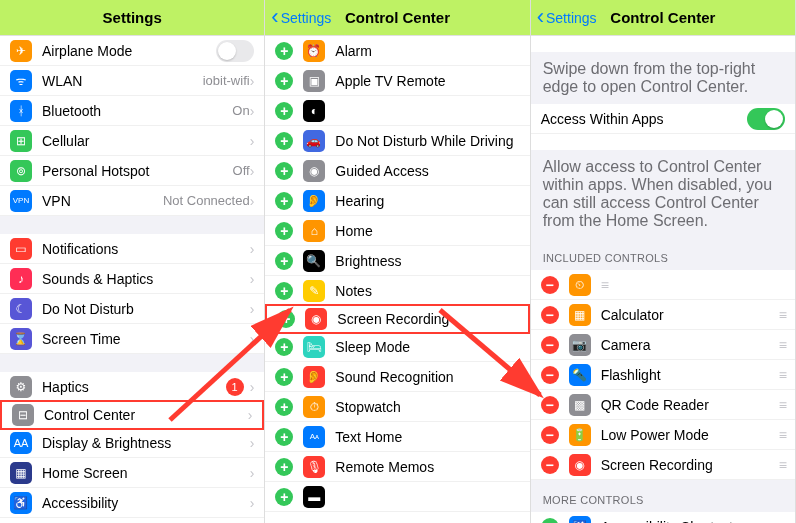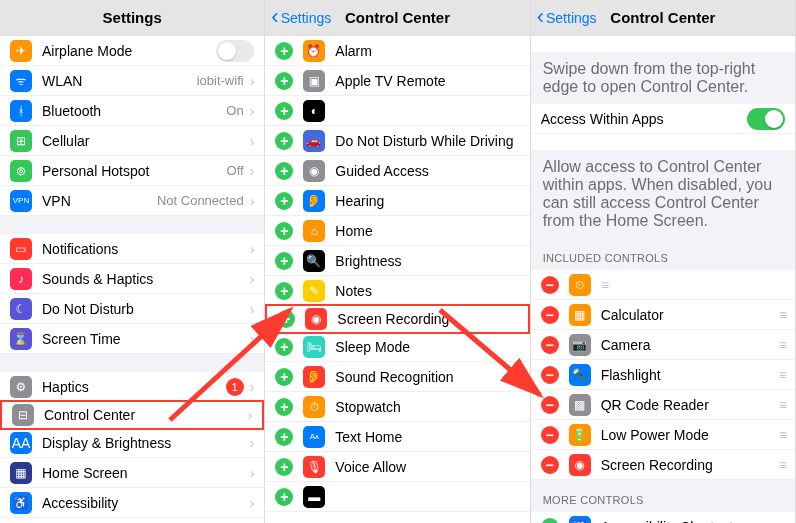--- a/index.html
+++ b/index.html
@@ -1,28 +1,28 @@
 <!DOCTYPE html>
 <html><head>
 <meta charset="utf-8">
 <style>
 * { margin: 0; padding: 0; box-sizing: border-box; font-family: -apple-system, Helvetica, Arial, sans-serif; }
 body { background: #f2f2f7; display: flex; width: 796px; height: 523px; overflow: hidden; font-size: 14px; }
 .panel { flex: 1; background: #fff; display: flex; flex-direction: column; border-right: 1px solid #ddd; overflow: hidden; }
 .panel:last-child { border-right: none; }
-.header { height: 36px; display: flex; align-items: center; justify-content: center; position: relative; background: #e5e5e5; border-bottom: 1px solid #e0e0e0; }
+.header { height: 36px; display: flex; align-items: center; justify-content: center; position: relative; background: #bef264; border-bottom: 1px solid #e0e0e0; }
 .header .title { font-weight: 600; font-size: 15px; }
 .header .back { position: absolute; left: 6px; color: #007aff; font-size: 14px; display: flex; align-items: center; cursor: pointer; }
 .header .back::before { content: "‹"; font-size: 22px; margin-right: 2px; line-height: 0; position: relative; top: -1px; }
 .scroll { flex: 1; overflow-y: auto; }
 .row { display: flex; align-items: center; height: 30px; padding: 0 10px; background: #fff; border-bottom: 1px solid #f0f0f0; cursor: pointer; }
 .row.gap { background: #f2f2f7; height: 18px; border: none; cursor: default; }
 .icon-app { width: 22px; height: 22px; border-radius: 5px; display: flex; align-items: center; justify-content: center; color: #fff; font-size: 12px; margin-right: 10px; flex-shrink: 0; }
 .label { flex: 1; font-size: 14px; color: #000; }
-.value { color: #8e8e93; font-size: 13px; margin-right: 6px; }
+.value { color: #8e8e93; font-size: 13px; margin-right: 0; }
 .chev { color: #c7c7cc; font-size: 14px; }
 .badge { background: #ff3b30; color: #fff; border-radius: 9px; min-width: 18px; height: 18px; display: flex; align-items: center; justify-content: center; font-size: 11px; margin-right: 6px; }
 .toggle-off { width: 38px; height: 22px; background: #e9e9eb; border-radius: 11px; position: relative; }
 .toggle-off::after { content: ""; position: absolute; left: 2px; top: 2px; width: 18px; height: 18px; background: #fff; border-radius: 50%; box-shadow: 0 1px 2px rgba(0,0,0,.2); }
 .toggle-on { width: 38px; height: 22px; background: #34c759; border-radius: 11px; position: relative; }
 .toggle-on::after { content: ""; position: absolute; right: 2px; top: 2px; width: 18px; height: 18px; background: #fff; border-radius: 50%; box-shadow: 0 1px 2px rgba(0,0,0,.2); }
 .hl { border: 2px solid #ff3b30; margin: -2px 0; position: relative; z-index: 2; }
 .add-btn, .rem-btn { width: 18px; height: 18px; border-radius: 50%; display: flex; align-items: center; justify-content: center; color: #fff; font-size: 14px; font-weight: bold; margin-right: 10px; flex-shrink: 0; line-height: 0; }
 .add-btn { background: #34c759; }
 .rem-btn { background: #ff3b30; }
@@ -101,21 +101,21 @@
       <span class="label">Haptics</span>
       <div class="badge">1</div>
         <span class="chev">›</span>
     </div>
       <div class="row hl">
       <div class="icon-app" style="background:#8e8e93;font-size:12px">⊟</div>
       <span class="label">Control Center</span>
       <span class="chev">›</span>
     </div>
       <div class="row">
-      <div class="icon-app" style="background:#007aff;font-size:14px">AA</div>
+      <div class="icon-app" style="background:#007aff;font-size:11px">AA</div>
       <span class="label">Display &amp; Brightness</span>
       <span class="chev">›</span>
     </div>
       <div class="row">
       <div class="icon-app" style="background:#2b3a8c;font-size:12px">▦</div>
       <span class="label">Home Screen</span>
       <span class="chev">›</span>
     </div>
       <div class="row">
       <div class="icon-app" style="background:#007aff;font-size:12px">♿</div>
@@ -196,21 +196,21 @@
       <span class="label">Stopwatch</span>
     </div>
       <div class="row">
       <div class="add-btn">+</div>
       <div class="icon-app" style="background:#007aff;font-size:8px">Aᴀ</div>
       <span class="label">Text Home</span>
     </div>
       <div class="row">
       <div class="add-btn">+</div>
       <div class="icon-app" style="background:#ff3b30;font-size:12px">🎙</div>
-      <span class="label">Voice Allow</span>
+      <span class="label">Remote Memos</span>
     </div>
       <div class="row">
       <div class="add-btn">+</div>
       <div class="icon-app" style="background:#000;font-size:12px">▬</div>
     </div>
     </div>
 </div>
 
 <div class="panel" style="position:relative">
   <div class="header">

